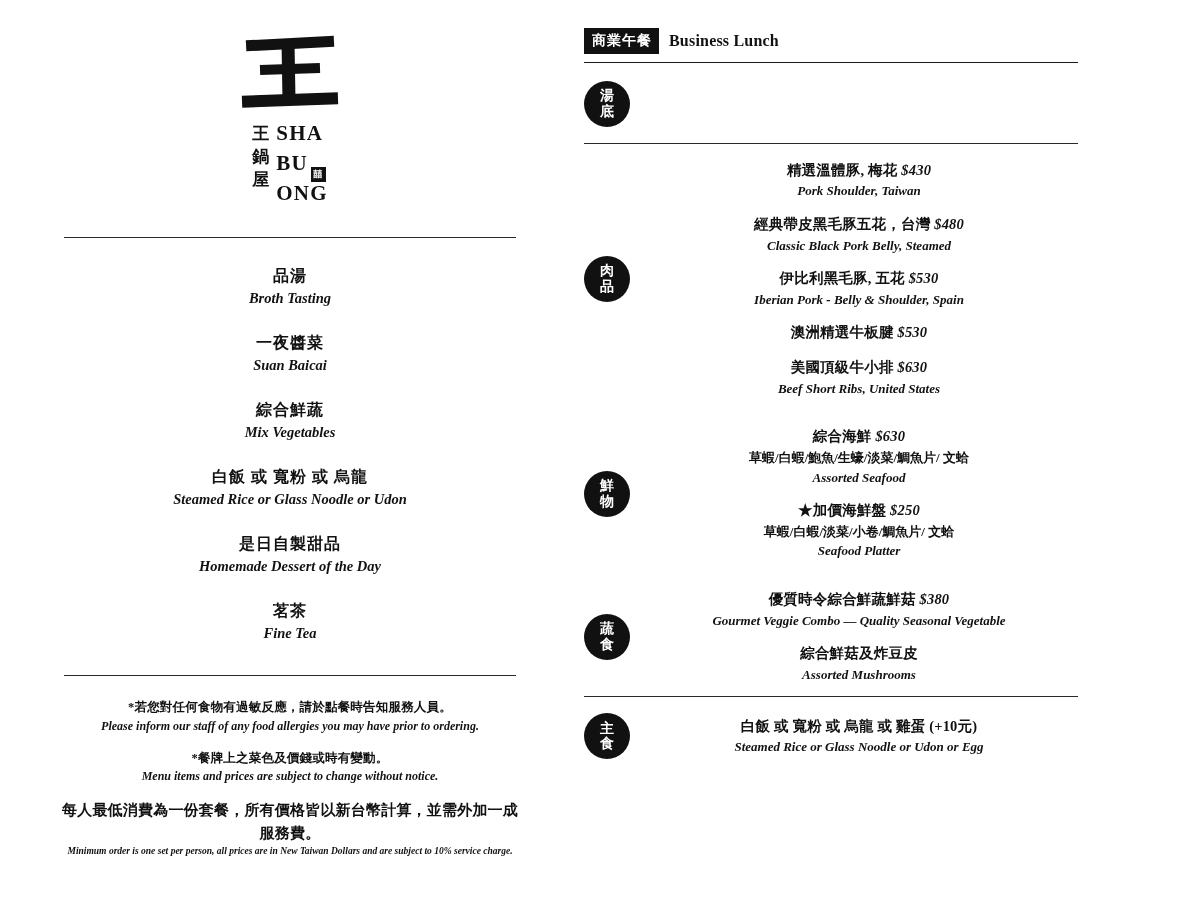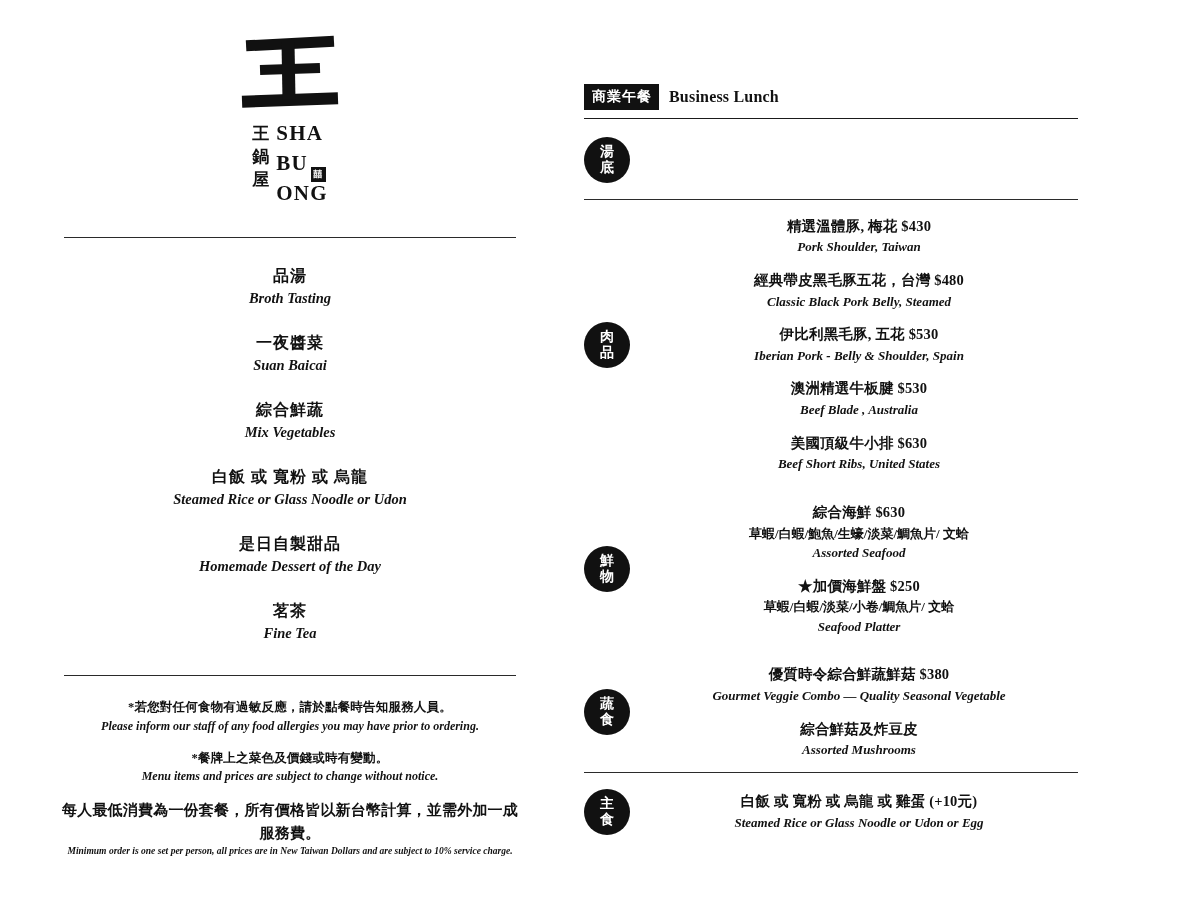--- a/index.html
+++ b/index.html
@@ -128,21 +128,21 @@
     font-style: italic;
     font-weight: bold;
     line-height: 1.5;
   }
   .note-block.small .note-zh { font-size: 15px; }
   .note-block.small .note-en { font-size: 9.5px; }
 
   
   .right-col {
     width: 640px;
-    padding: 84px 122px 0 24px;
+    padding: 28px 122px 0 24px;
     position: relative;
   }
 
   .biz-header {
     display: flex;
     align-items: stretch;
     gap: 10px;
     padding-bottom: 8px;
     border-bottom: 1.6px solid #1a1a1a;
   }
@@ -213,20 +213,21 @@
     margin-bottom: 13px;
   }
   .dish:last-child { margin-bottom: 0; }
   .dish-zh {
     font-size: 14.5px;
     font-weight: bold;
     line-height: 1.5;
     letter-spacing: .2px;
   }
   .dish-zh .price {
+    font-style: italic;
     font-weight: bold;
     margin-top: 37px;
   }
   .dish-sub {
     font-size: 13px;
     font-weight: bold;
     line-height: 1.5;
   }
   .dish-en {
     font-size: 13px;
@@ -365,21 +366,20 @@
             <span>伊比利黑毛豚, 五花</span>
             <span class="price">$530</span>
           </div>
           <div class="dish-en">Iberian Pork - Belly &amp; Shoulder, Spain</div>
         </div>
         <div class="dish">
           <div class="dish-zh">
             <span>澳洲精選牛板腱</span>
             <span class="price">$530</span>
           </div>
-          <div class="dish-en">Beef Blade , Australia</div>
         </div>
         <div class="dish">
           <div class="dish-zh">
             <span>美國頂級牛小排</span>
             <span class="price">$630</span>
           </div>
           <div class="dish-en">Beef Short Ribs, United States</div>
         </div>
       </div>
     </div>

